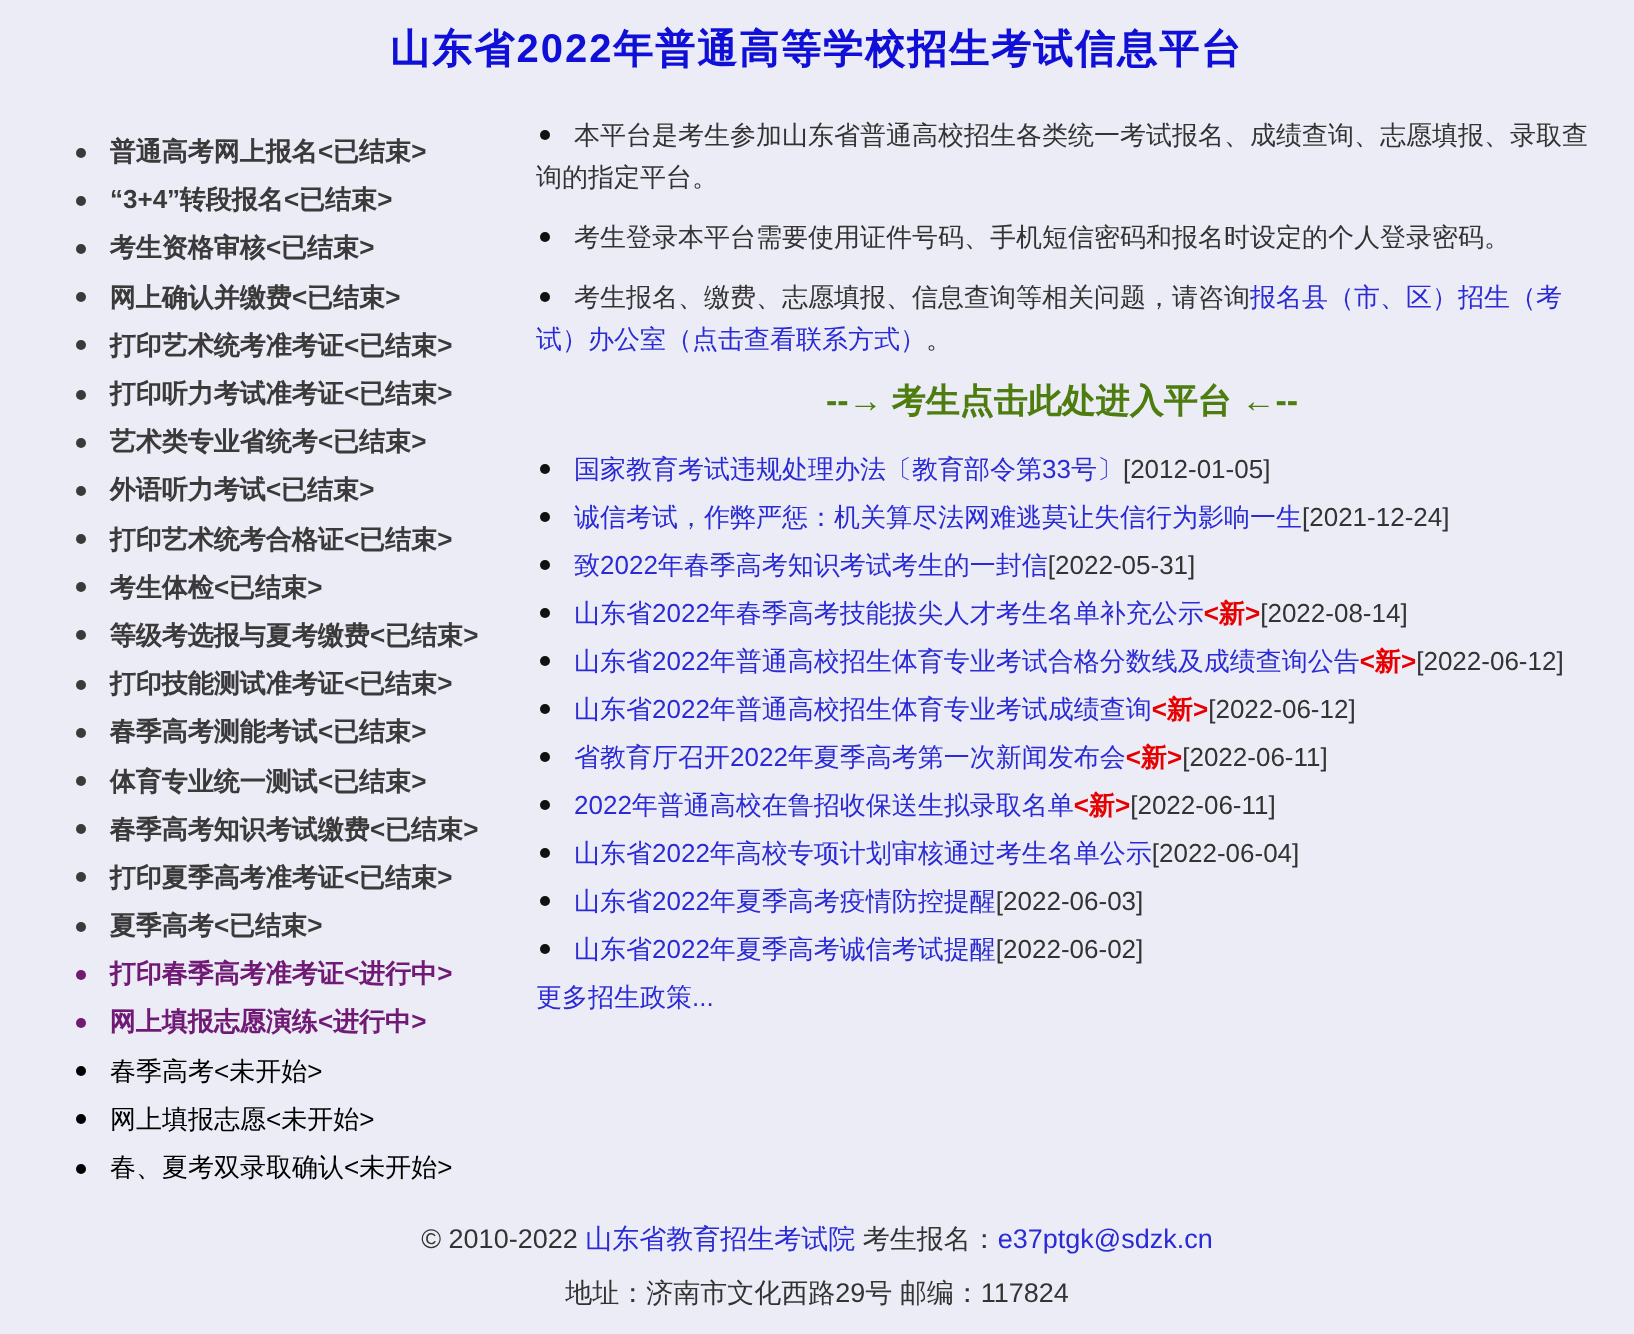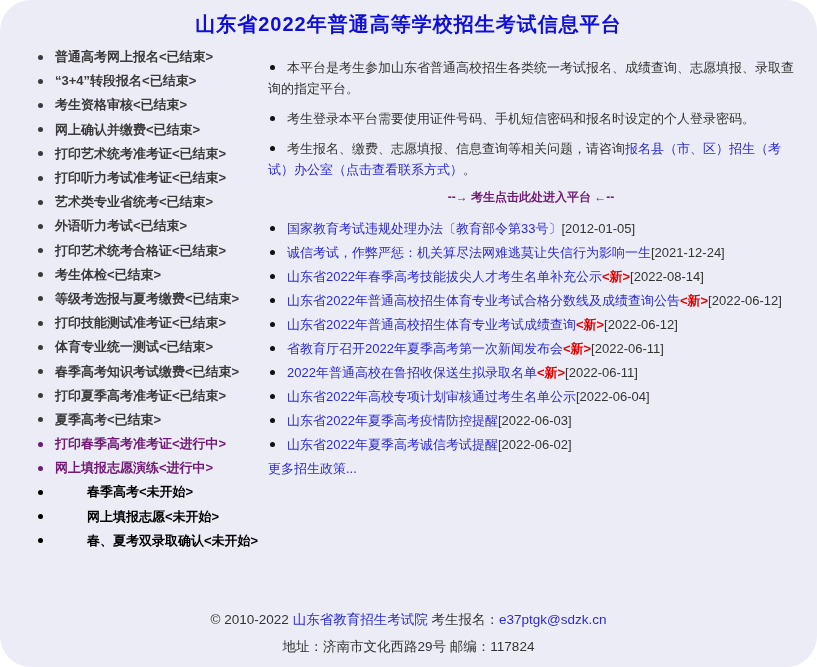--- a/index.html
+++ b/index.html
@@ -1,39 +1,38 @@
 <!DOCTYPE html>
 <html><head>
 <meta charset="utf-8">
 <style>
   html,body{margin:0;padding:0;}
   .page{
     width:817px;height:667px;position:relative;overflow:hidden;
     background:#ececf6;
     font-family:"Liberation Sans","DejaVu Sans",sans-serif;
-    border-radius:31px;
   }
   .title{
     position:absolute;top:11px;left:0;right:0;text-align:center;
     font-size:20px;font-weight:bold;color:#0f0fd8;letter-spacing:1px;
   }
   
-  .sidebar{position:absolute;left:30px;top:45px;width:240px;}
+  .sidebar{position:absolute;left:30px;top:64px;width:240px;}
   .sidebar ul{list-style:none;margin:0;padding:0;}
   .sb-item{display:flex;align-items:center;height:24.2px;font-size:13px;font-weight:600;cursor:pointer;}
   .sb-item .dot{width:5px;height:5px;border-radius:50%;background:currentColor;margin:0 12px 0 8px;flex:none;}
   .finished{color:#3a3a3a;}
   .inprogress{color:#701a75;font-weight:700;}
-  .notstarted{color:#000;font-weight:700;gap:32px;}
+  .notstarted{color:#000;font-weight:400;}
   
   .main{position:absolute;left:268px;top:57px;width:526px;font-size:13px;color:#333;}
   .intro p{margin:0 0 9px 0;line-height:21px;}
   .idot{display:inline-block;width:5px;height:5px;border-radius:50%;background:#111;margin:0 12px 2px 2px;vertical-align:middle;}
   a.link,.news-link{color:#2b2bd5;text-decoration:none;cursor:pointer;}
-  .enter{display:block;text-align:center;font-weight:bold;color:#701a75;font-size:12px;margin:9px 0 11px 0;cursor:pointer;text-decoration:none;}
+  .enter{display:block;text-align:center;font-weight:bold;color:#4d7c0f;font-size:17px;margin:9px 0 11px 0;cursor:pointer;text-decoration:none;}
   .news-item{line-height:20px;padding:2px 0;}
   .news-item .dot{display:inline-block;width:5px;height:5px;border-radius:50%;background:#111;margin:0 12px 2px 2px;vertical-align:middle;}
   .new{color:#e60000;font-weight:700;}
   .date{color:#333;}
   .more{text-align:left;color:#2b2bd5;margin-top:3px;padding-right:46px;cursor:pointer;}
   
   .footer{position:absolute;left:0;right:0;top:611px;text-align:center;font-size:13.5px;color:#333;}
   .f-line{margin-bottom:9px;}
 </style>
 </head>
@@ -88,20 +87,24 @@
         <li class="sb-item finished">
           <span class="dot"></span>
           <span>等级考选报与夏考缴费&lt;已结束&gt;</span>
         </li>
         <li class="sb-item finished">
           <span class="dot"></span>
           <span>打印技能测试准考证&lt;已结束&gt;</span>
         </li>
         <li class="sb-item finished">
           <span class="dot"></span>
+          <span>春季高考测能考试&lt;已结束&gt;</span>
+        </li>
+        <li class="sb-item finished">
+          <span class="dot"></span>
           <span>体育专业统一测试&lt;已结束&gt;</span>
         </li>
         <li class="sb-item finished">
           <span class="dot"></span>
           <span>春季高考知识考试缴费&lt;已结束&gt;</span>
         </li>
         <li class="sb-item finished">
           <span class="dot"></span>
           <span>打印夏季高考准考证&lt;已结束&gt;</span>
         </li>
@@ -138,20 +141,21 @@
       <p><span class="idot"></span><span>本平台是考生参加山东省普通高校招生各类统一考试报名、成绩查询、志愿填报、录取查询的指定平台。</span></p>
       <p><span class="idot"></span><span>考生登录本平台需要使用证件号码、手机短信密码和报名时设定的个人登录密码。</span></p>
       <p><span class="idot"></span><span>考生报名、缴费、志愿填报、信息查询等相关问题，请咨询</span><a class="link">报名县（市、区）招生（考试）办公室（点击查看联系方式）</a><span>。</span></p>
     </div>
 
     <a class="enter">--→ 考生点击此处进入平台 ←--</a>
 
     <div>
         <div class="news-item"><span class="dot"></span><a class="news-link">国家教育考试违规处理办法〔教育部令第33号〕</a><span class="date">[2012-01-05]</span></div>
         <div class="news-item"><span class="dot"></span><a class="news-link">诚信考试，作弊严惩：机关算尽法网难逃莫让失信行为影响一生</a><span class="date">[2021-12-24]</span></div>
+        <div class="news-item"><span class="dot"></span><a class="news-link">致2022年春季高考知识考试考生的一封信</a><span class="date">[2022-05-31]</span></div>
         <div class="news-item"><span class="dot"></span><a class="news-link">山东省2022年春季高考技能拔尖人才考生名单补充公示</a><span class="new">&lt;新&gt;</span><span class="date">[2022-08-14]</span></div>
         <div class="news-item"><span class="dot"></span><a class="news-link">山东省2022年普通高校招生体育专业考试合格分数线及成绩查询公告</a><span class="new">&lt;新&gt;</span><span class="date">[2022-06-12]</span></div>
         <div class="news-item"><span class="dot"></span><a class="news-link">山东省2022年普通高校招生体育专业考试成绩查询</a><span class="new">&lt;新&gt;</span><span class="date">[2022-06-12]</span></div>
         <div class="news-item"><span class="dot"></span><a class="news-link">省教育厅召开2022年夏季高考第一次新闻发布会</a><span class="new">&lt;新&gt;</span><span class="date">[2022-06-11]</span></div>
         <div class="news-item"><span class="dot"></span><a class="news-link">2022年普通高校在鲁招收保送生拟录取名单</a><span class="new">&lt;新&gt;</span><span class="date">[2022-06-11]</span></div>
         <div class="news-item"><span class="dot"></span><a class="news-link">山东省2022年高校专项计划审核通过考生名单公示</a><span class="date">[2022-06-04]</span></div>
         <div class="news-item"><span class="dot"></span><a class="news-link">山东省2022年夏季高考疫情防控提醒</a><span class="date">[2022-06-03]</span></div>
         <div class="news-item"><span class="dot"></span><a class="news-link">山东省2022年夏季高考诚信考试提醒</a><span class="date">[2022-06-02]</span></div>
       </div>
 

